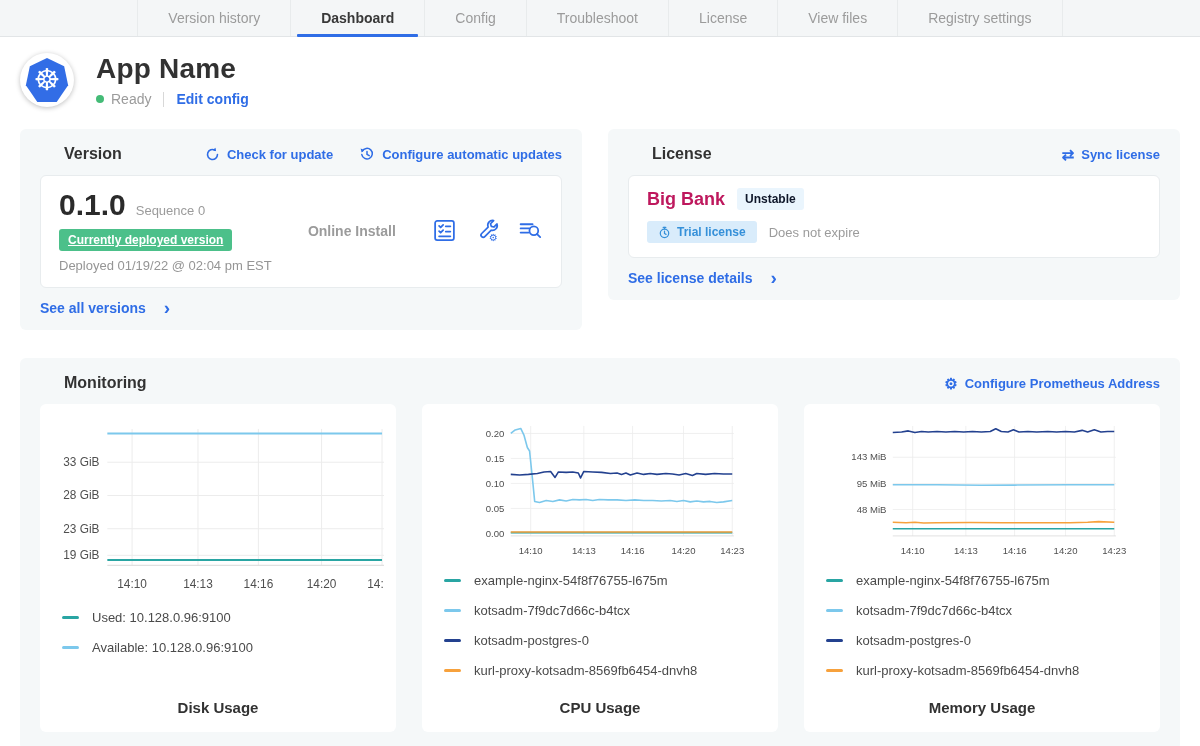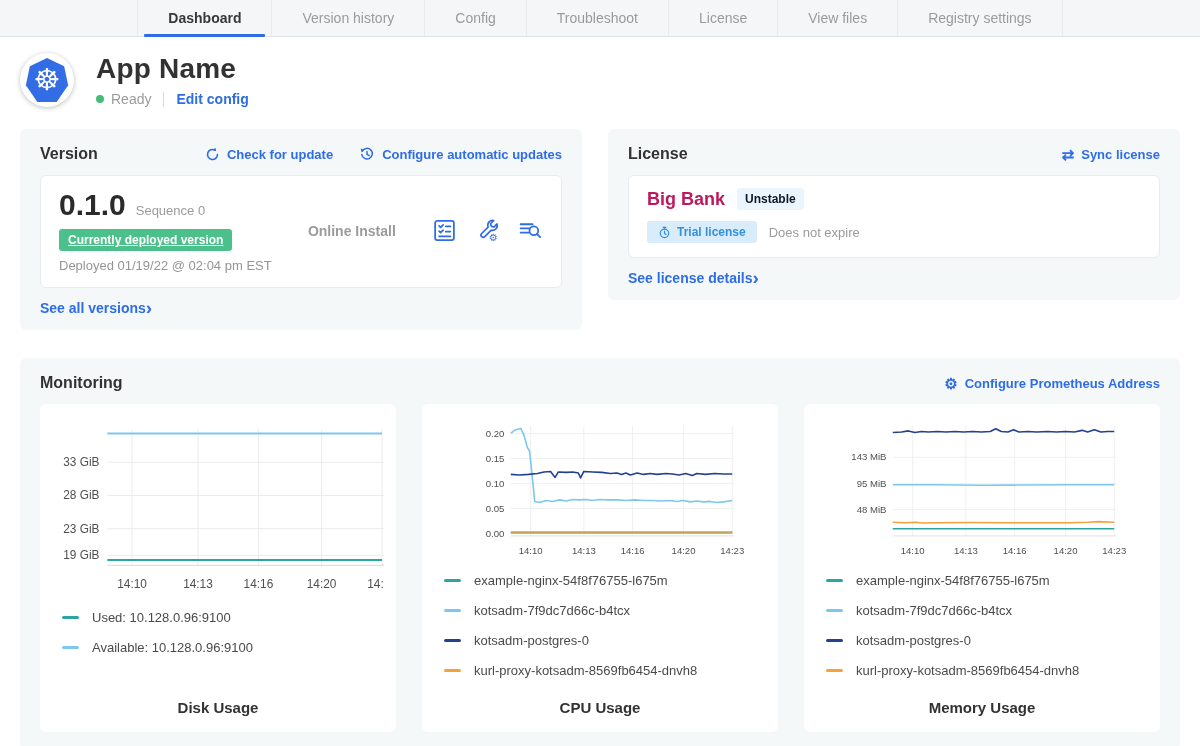--- a/index.html
+++ b/index.html
@@ -32,38 +32,38 @@
   .ready { color:#9b9b9b; }
   .vdiv { width:1px; height:15px; background:#d8d8d8; margin:0 12px; }
   .blue-link { color:#2f6de6; font-weight:600; font-size:14px; cursor:pointer; text-decoration:none; }
 
   
   .cards-row { display:flex; gap:26px; margin-top:10px; align-items:flex-start; }
   .panel { background:#f5f8f9; border-radius:6px; padding:16px 20px 14px; }
   .panel-version { flex:0 0 562px; }
   .panel-license { flex:1; }
   .panel-head { display:flex; align-items:center; justify-content:space-between; margin-bottom:12px; }
-  .panel-title { font-size:16px; font-weight:700; color:#323232; }
+  .panel-title { font-size:16px; font-weight:700; color:#323232;margin-left:24px; }
   .head-links { display:flex; align-items:center; gap:26px; }
   .icon-link { display:flex; align-items:center; gap:7px; color:#2f6de6; font-size:13px; font-weight:700; cursor:pointer; }
   .icon-link svg { display:block; }
   .glyph-icon { font-size:15px; line-height:1; }
 
   .white-card { background:#fff; border:1px solid #e8ecee; border-radius:6px; padding:12px 18px 14px; }
   .version-inner { display:flex; align-items:center; justify-content:space-between; }
   .ver-row { display:flex; align-items:baseline; gap:10px; }
   .ver-num { font-size:30px; font-weight:700; color:#2b2b2b; }
   .ver-seq { font-size:13px; color:#9b9b9b; }
   .deployed-badge { display:inline-block; margin:7px 0 7px; background:#4cc08a; color:#fff;
                     font-size:12px; font-weight:700; padding:4px 9px; border-radius:3px;text-decoration:underline; }
   .deployed-at { font-size:13px; color:#959595; }
   .online-install { font-size:14px; font-weight:600; color:#9b9b9b; }
   .ver-icons { display:flex; align-items:center; gap:18px; }
   .ver-icons svg { display:block; cursor:pointer; }
-  .see-link { margin-top:12px; display:flex; align-items:center; gap:0; color:#2f6de6;
+  .see-link { margin-top:12px; display:flex; align-items:center; gap:18px; color:#2f6de6;
               font-size:14px; font-weight:700; cursor:pointer; }
   .chev { font-size:19px; line-height:12px; font-weight:700; }
 
   .lic-row1 { display:flex; align-items:center; gap:12px; }
   .lic-name { font-size:18px; font-weight:700; color:#be185d; }
   .badge-channel { background:#eaf5fd; color:#0f172a; font-size:12px; font-weight:600;
                    padding:4px 8px; border-radius:3px; }
   .lic-row2 { display:flex; align-items:center; gap:12px; margin-top:11px; }
   .badge-trial { background:#d9ecfb; color:#3590d9; font-size:12px; font-weight:700;
                  padding:4px 11px; border-radius:3px; display:flex; align-items:center; gap:6px; }
@@ -80,22 +80,22 @@
   .legend-dash { width:17px; height:3px; border-radius:2px; flex:0 0 auto; }
   .legend-label { font-size:13px; color:#4a4a4a; }
   .chart-title { margin-top:auto; text-align:center; font-size:15px; font-weight:700; color:#323232; padding-top:6px; }
 </style>
 </head>
 <body>
 
 <div class="page">
 
   <div class="topnav">
+    <div class="tab">Version history</div>
     <div class="tab active">Dashboard</div>
-    <div class="tab">Version history</div>
     <div class="tab">Config</div>
     <div class="tab">Troubleshoot</div>
     <div class="tab">License</div>
     <div class="tab">View files</div>
     <div class="tab">Registry settings</div>
   </div>
 
   <div class="content">
 
     <div class="app-header">

